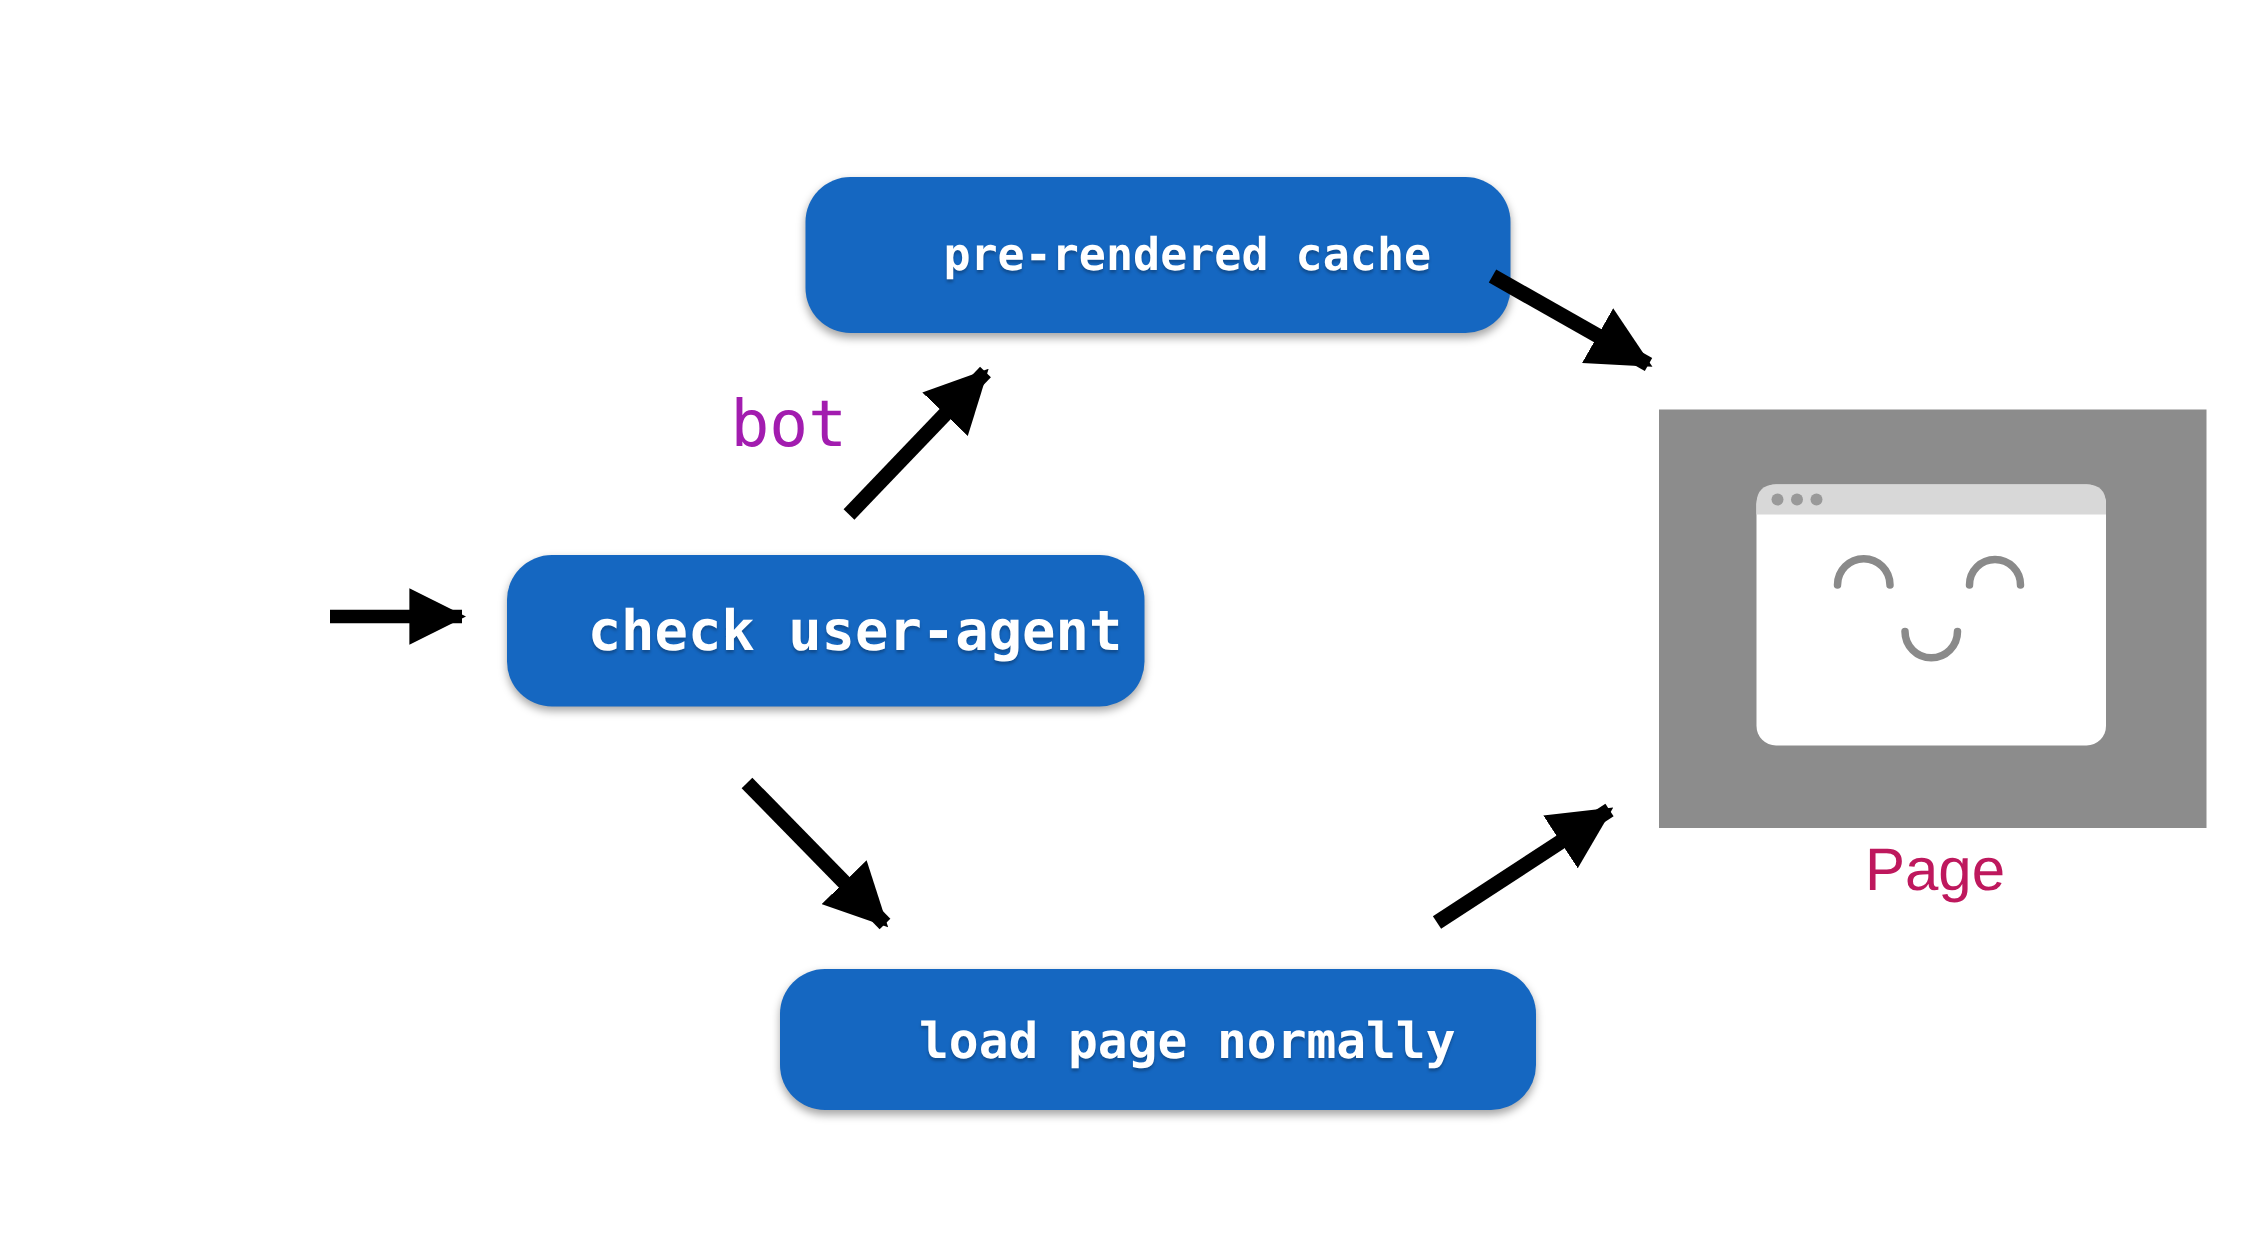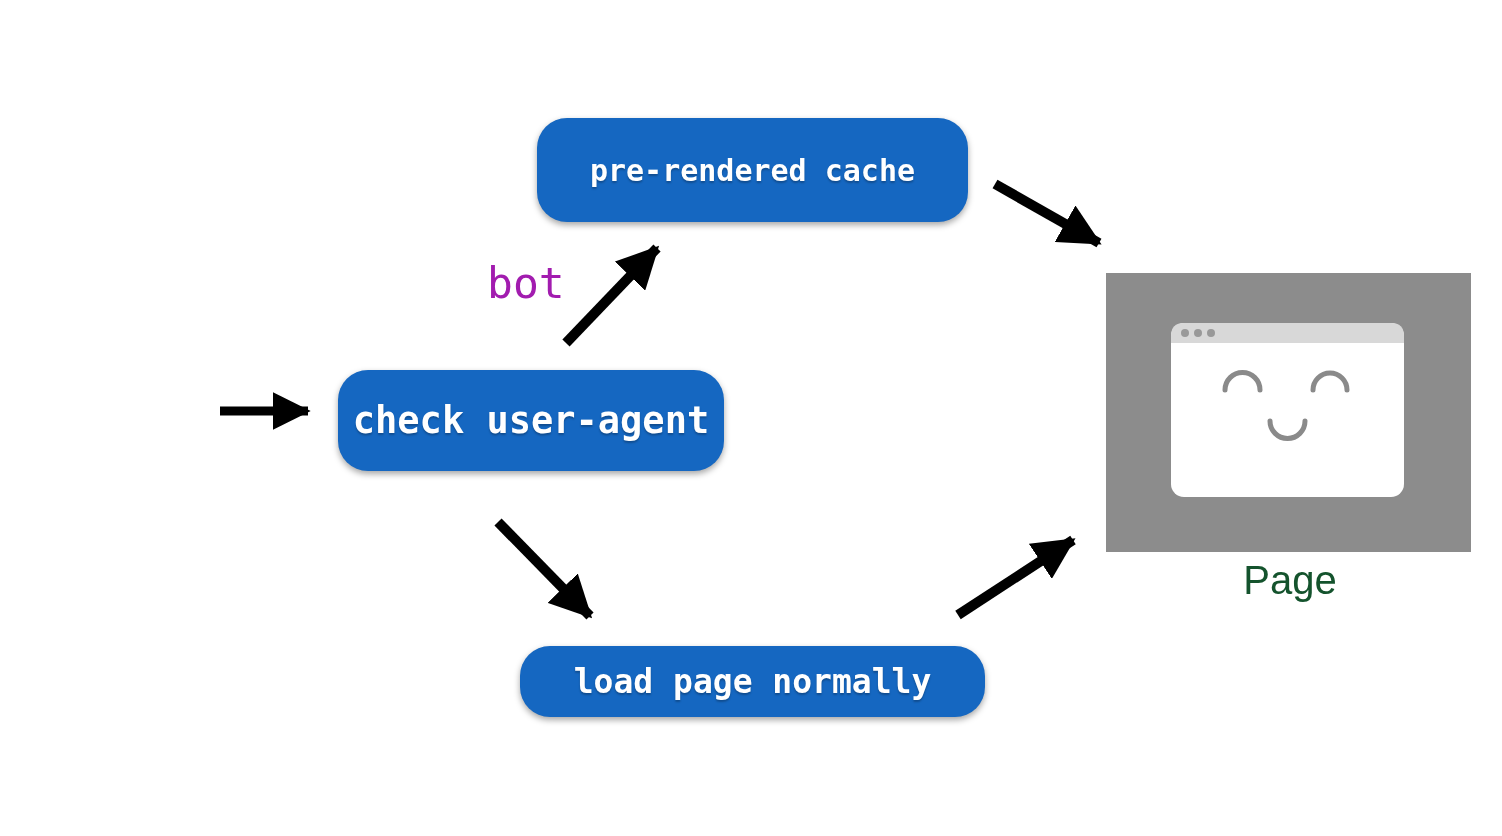--- a/index.html
+++ b/index.html
@@ -17,24 +17,25 @@
     color: #ffffff;
     font-family: "DejaVu Sans Mono", monospace;
     font-weight: bold;
     display: flex;
     align-items: center;
     justify-content: center;
     border-radius: 30px;
     box-shadow: 0 3px 6px rgba(0,0,0,0.35);
     white-space: nowrap;
     text-shadow: 0 2px 2px rgba(0,0,0,0.25);
+    padding-left: 39px;
   }
   #node-cache { left: 537px; top: 118px; width: 431px; height: 104px; font-size: 30px; }
   #node-check { left: 338px; top: 370px; width: 386px; height: 101px; font-size: 37px; }
-  #node-load  { left: 520px; top: 646px; width: 465px; height: 71px; font-size: 33px; }
+  #node-load  { left: 520px; top: 646px; width: 465px; height: 94px; font-size: 33px; }
   .flow-label {
     position: absolute;
     color: #a21caf;
     font-family: "DejaVu Sans Mono", monospace;
     font-size: 43px;
     line-height: 1;
     white-space: nowrap;
   }
   #label-request { left: 16px;  top: 392px; }
   #label-bot     { left: 487px; top: 262px; }
@@ -43,21 +44,21 @@
     position: absolute;
     left: 1106px; top: 273px;
     width: 365px; height: 279px;
     background: #8c8c8c;
   }
   #page-caption {
     position: absolute;
     left: 1190px; top: 560px;
     width: 200px;
     text-align: center;
-    color: #14532d;
+    color: #be185d;
     font-family: "Liberation Sans", sans-serif;
     font-size: 40px;
     line-height: 1;
   }
   #arrow-layer {
     position: absolute;
     left: 0; top: 0;
     pointer-events: none;
   }
 </style>

